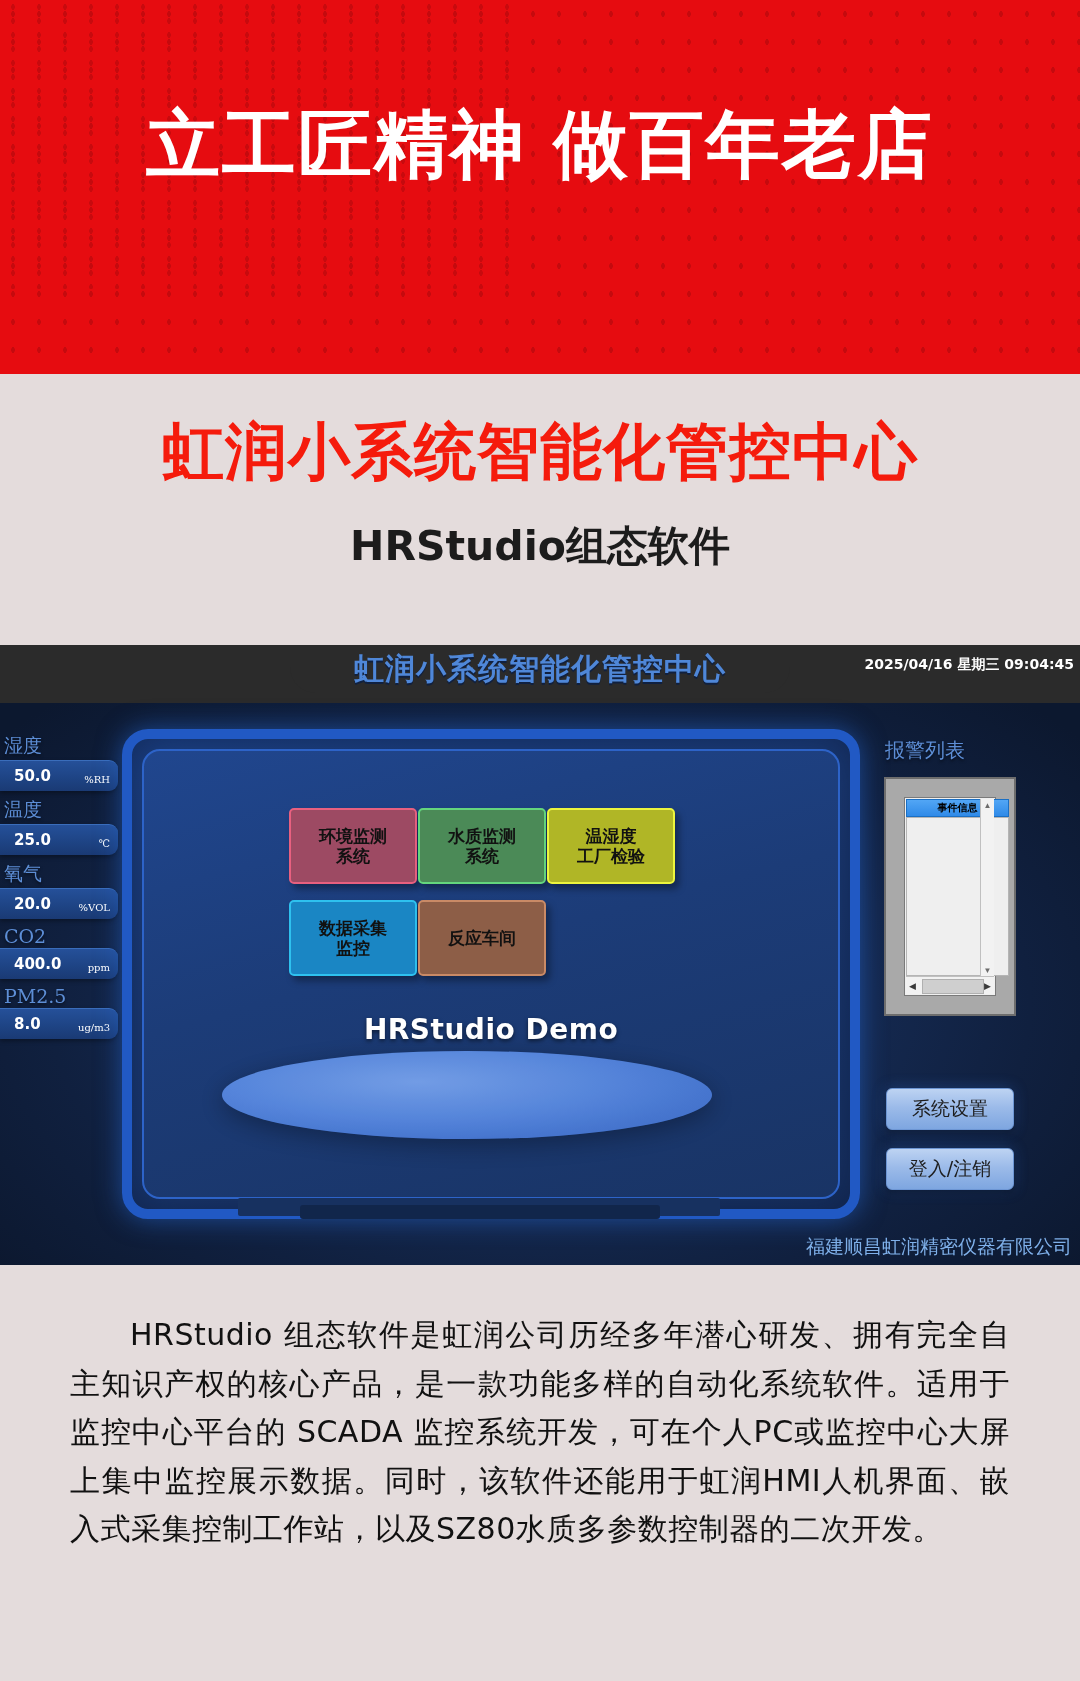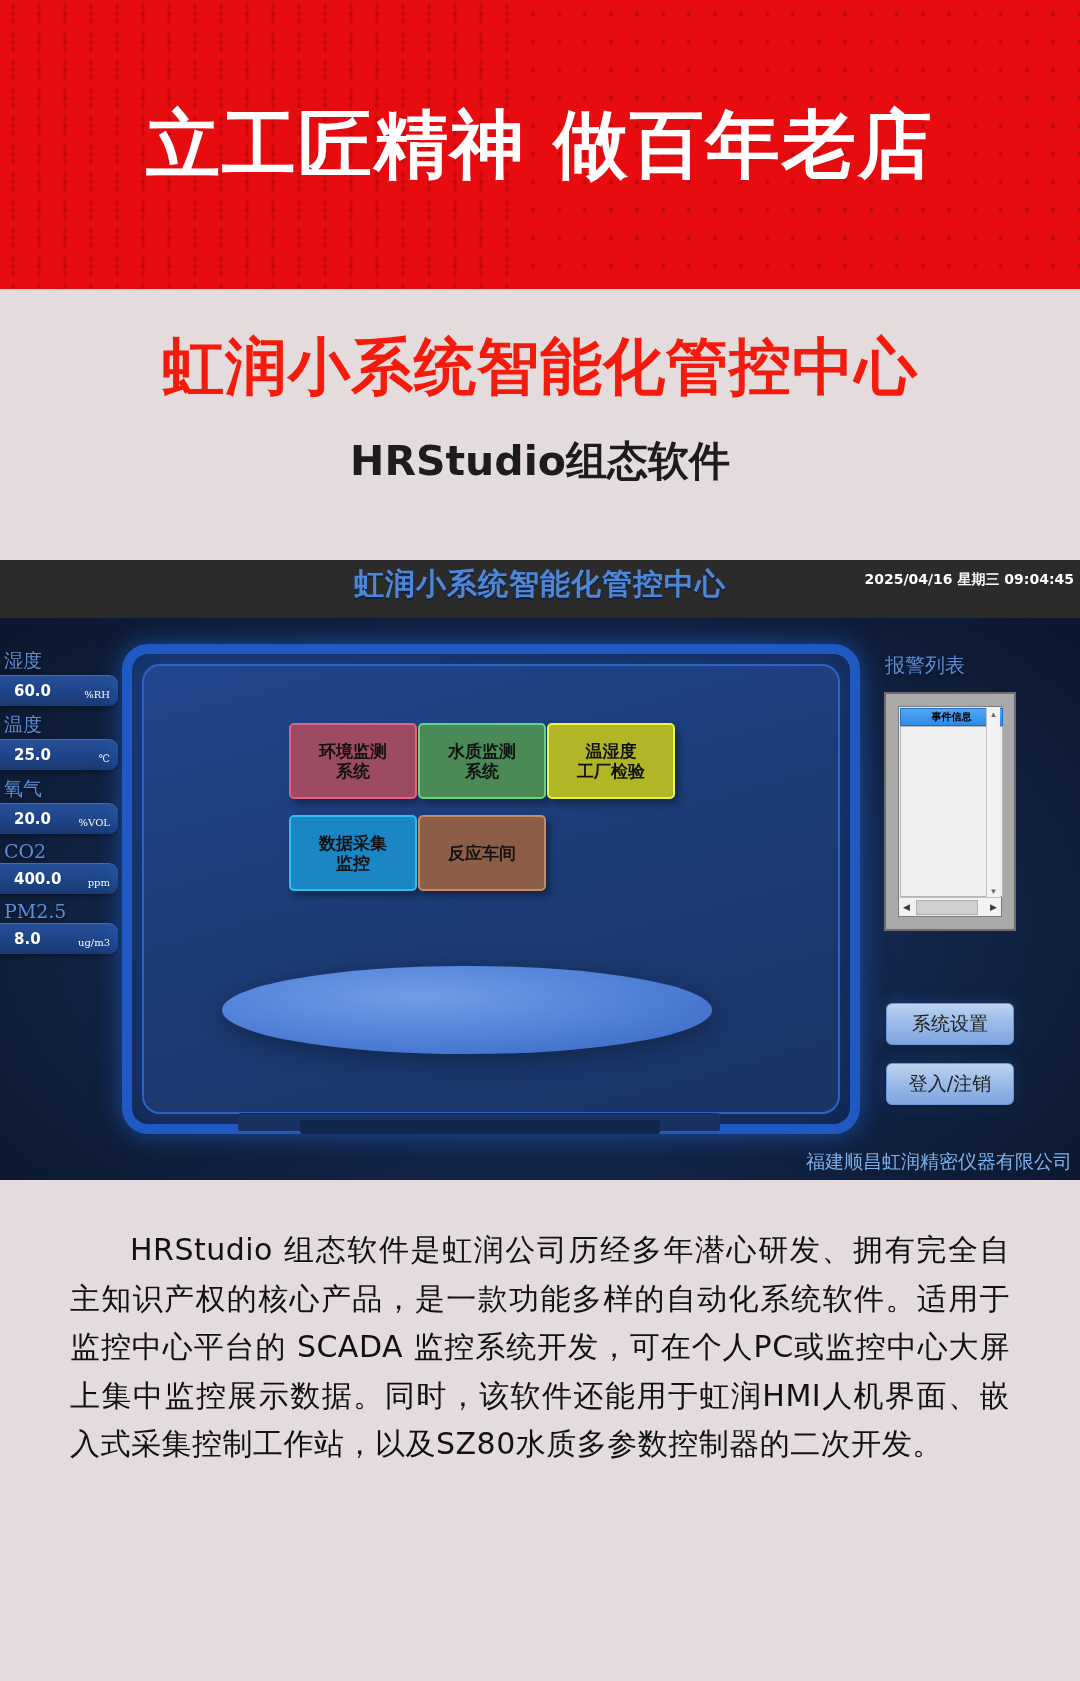--- a/index.html
+++ b/index.html
@@ -5,21 +5,21 @@
   html,body{margin:0;padding:0;}
   body{
     width:1080px;height:1681px;
     font-family:"Liberation Sans","DejaVu Sans",sans-serif;
     background:#e4dcdc;overflow:hidden;
   }
   .page{position:relative;width:1080px;height:1681px;}
 
   
   .banner{
-    position:relative;width:1080px;height:289px;
+    position:relative;width:1080px;height:374px;
     background:#e60c10;
     overflow:hidden;
   }
   .banner-dots{
     position:absolute;inset:0;
     background-image:radial-gradient(ellipse 3px 6px at center, rgba(0,0,0,0.16) 55%, rgba(0,0,0,0) 57%);
     background-size:26px 28px;
     opacity:.9;
   }
   .banner-dots2{
@@ -177,21 +177,21 @@
   .alarm-title{
     position:absolute;left:885px;top:647px - 555px;
     color:#5d8ed6;font-size:20px;
     font-family:"DejaVu Serif","Liberation Serif",serif;
     text-shadow:0 2px 3px rgba(0,0,0,.5);
   }
   .alarm-box{
     position:absolute;left:884px;top:132px;width:132px;height:239px;
     background:#a9a9a9;
     border:2px solid #6d6d6d;
-    padding:12px;
+    padding:18px;
     box-sizing:border-box;
   }
   .alarm-inner{
     position:relative;width:100%;height:100%;
     background:#f0f0f0;border:1px solid #7a7a7a;box-sizing:border-box;
   }
   .alarm-head{
     position:absolute;left:1px;top:1px;width:103px;height:18px;
     background:linear-gradient(180deg,#52a6f5 0%,#2f8ae8 100%);
     border:1px solid #1a6fc4;box-sizing:border-box;
@@ -292,21 +292,21 @@
 
     <div class="hmi-topbar"></div>
     <div class="hmi-header-plate"></div>
     <div class="hmi-header-title">虹润小系统智能化管控中心</div>
     <div class="hmi-datetime">2025/04/16 星期三 09:04:45</div>
 
     <div class="rail">
       <div>
         <div class="rail-label">湿度</div>
         <div class="rail-box">
-          <span class="rail-val">60.0</span>
+          <span class="rail-val">50.0</span>
           <span class="rail-unit">%RH</span>
         </div>
       </div>
       <div>
         <div class="rail-label">温度</div>
         <div class="rail-box">
           <span class="rail-val">25.0</span>
           <span class="rail-unit">℃</span>
         </div>
       </div>
@@ -362,20 +362,21 @@
               </div>
           </div>
           <div class="mbtn" id="mb5" style="background: rgb(141, 94, 71); border: 2px solid rgb(201, 138, 102);">
             <div>
                 <span>反应车间</span>
                 <span></span>
               </div>
           </div>
         </div>
 
+        <div class="demo-text">HRStudio Demo</div>
         <div class="ellipse"></div>
       </div>
     </div>
     <div class="monitor-stand"></div>
     <div class="monitor-foot"></div>
 
     <div class="alarm-title" style="left:885px;top:92px;">报警列表</div>
 
     <div class="alarm-box">
       <div class="alarm-inner">

